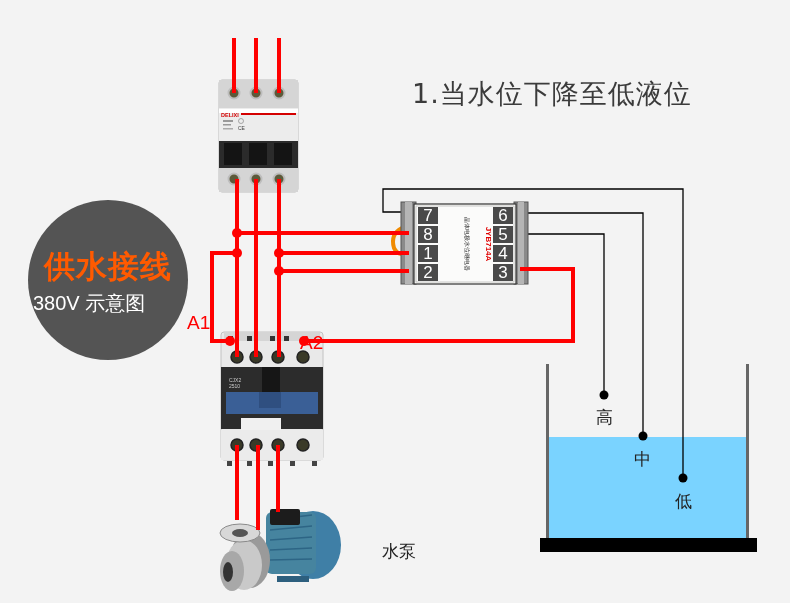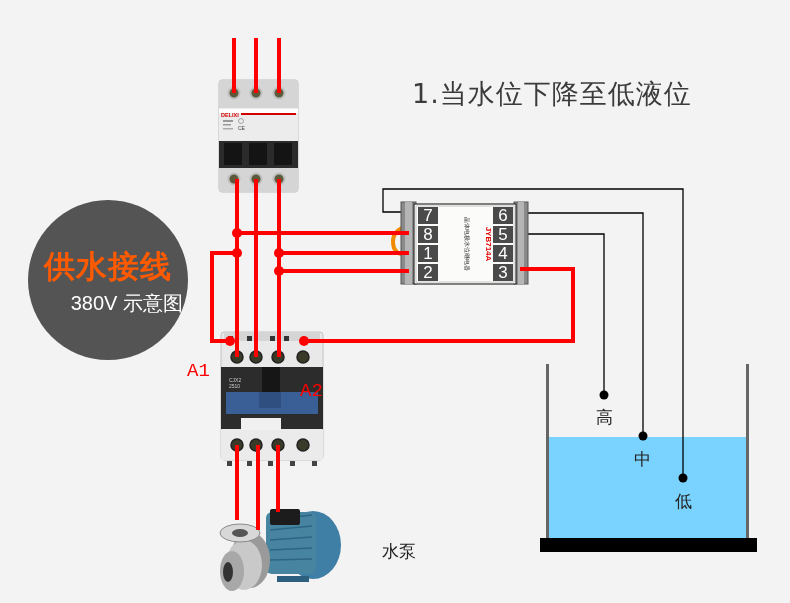--- a/index.html
+++ b/index.html
@@ -1,22 +1,22 @@
 <!DOCTYPE html>
 <html><head>
 <meta charset="utf-8">
 <style>
   html,body{margin:0;padding:0;}
   body{width:790px;height:603px;background:#f3f3f3;position:relative;overflow:hidden;font-family:"DejaVu Sans","Liberation Sans",sans-serif;}
   #stage{position:absolute;left:0;top:0;width:790px;height:603px;}
   .title{position:absolute;left:412px;top:76px;font-size:27px;font-weight:normal;color:#3b3b3b;letter-spacing:1px;font-family:"DejaVu Sans",sans-serif;}
   .badge{position:absolute;left:28px;top:200px;width:160px;height:160px;border-radius:50%;background:#545454;}
   .badge-main{position:absolute;left:33px;top:246px;width:150px;text-align:center;font-size:31px;font-weight:bold;color:#ff5a00;letter-spacing:1px;font-family:Liberation Mono, monospace;}
-  .badge-sub{position:absolute;left:33px;top:290px;width:150px;text-align:right;font-size:20px;color:#ffffff;font-family:"Liberation Sans",sans-serif;}
-  .lbl-red{position:absolute;font-size:19px;color:#ff0000;font-family:Liberation Mono, monospace;margin-top:48px;}
+  .badge-sub{position:absolute;left:33px;top:290px;width:150px;text-align:left;font-size:20px;color:#ffffff;font-family:"Liberation Sans",sans-serif;}
+  .lbl-red{position:absolute;font-size:19px;color:#ff0000;font-family:Liberation Sans, sans-serif;}
   .lbl-dark{position:absolute;font-size:17px;color:#222;}
   .relay-num{font-family:"Liberation Sans",sans-serif;}
   svg text{font-family:"Liberation Sans",sans-serif;}
 </style>
 </head>
 <body>
 
 <svg id="stage" width="790" height="603" viewBox="0 0 790 603">
 
   <g>

